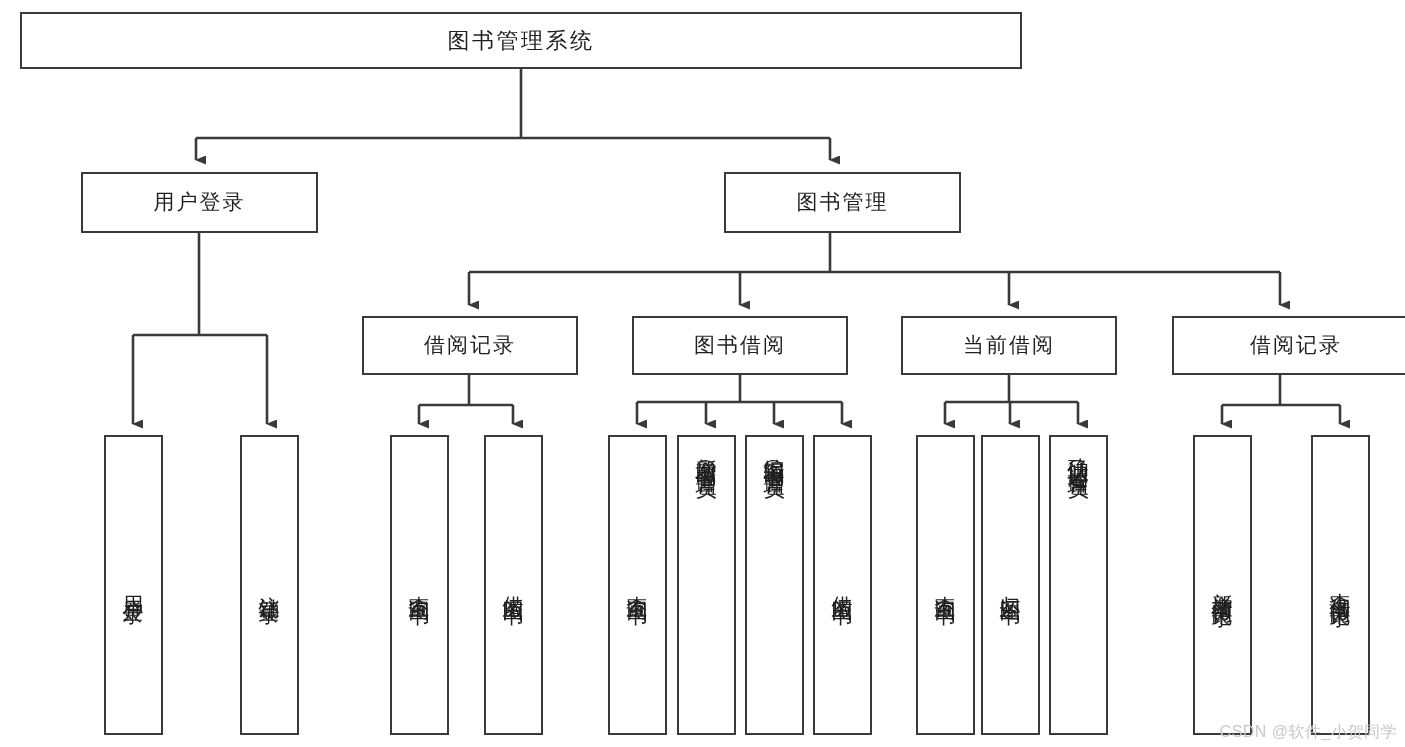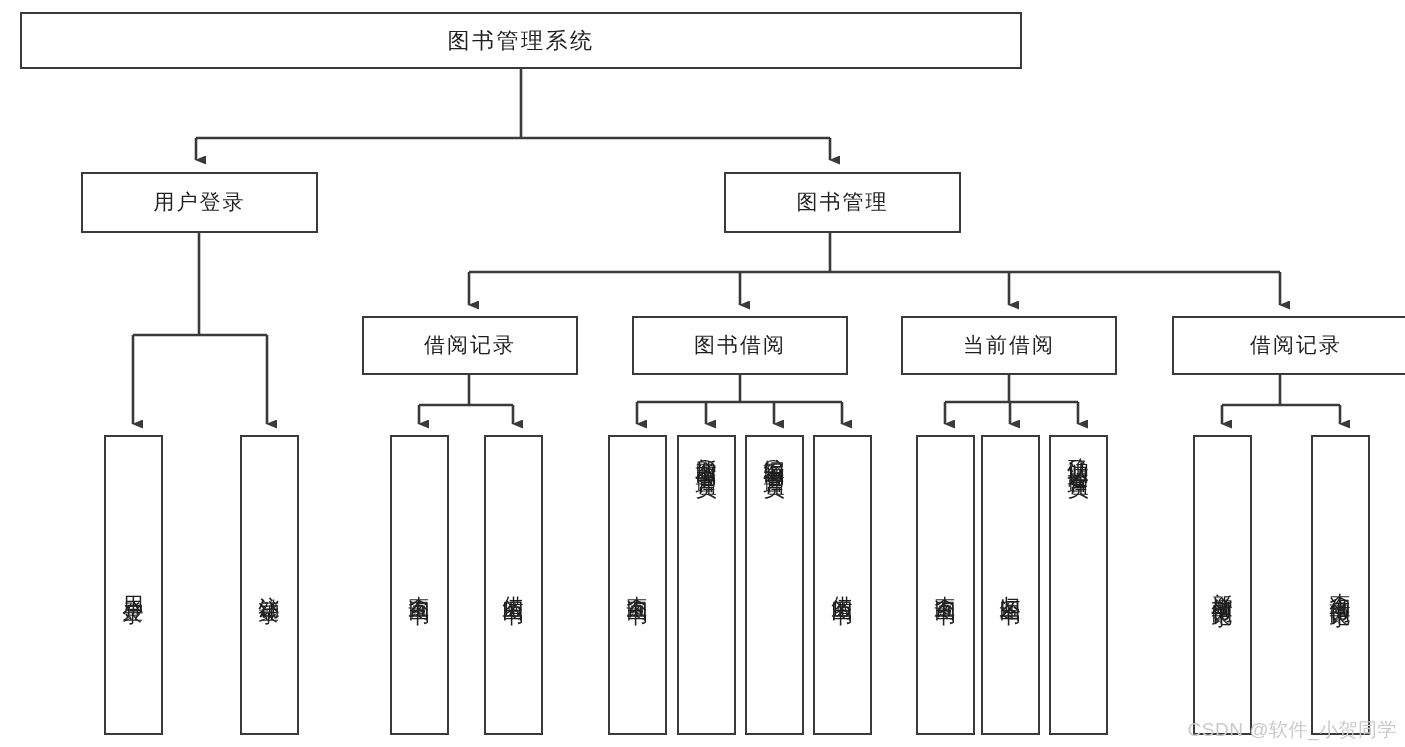--- a/index.html
+++ b/index.html
@@ -68,21 +68,21 @@
     display: block;
   }
   .node.vertical.centered {
     align-items: center;
     padding-top: 0;
   }
   #watermark {
     position: absolute;
     right: 8px;
     bottom: 4px;
-    font-size: 19px;
+    font-size: 16px;
     color: #c9c9c9;
     letter-spacing: 0.5px;
     white-space: nowrap;
     user-select: none;
   }
 </style>
 </head>
 <body>
 
 <div id="diagram-root">

